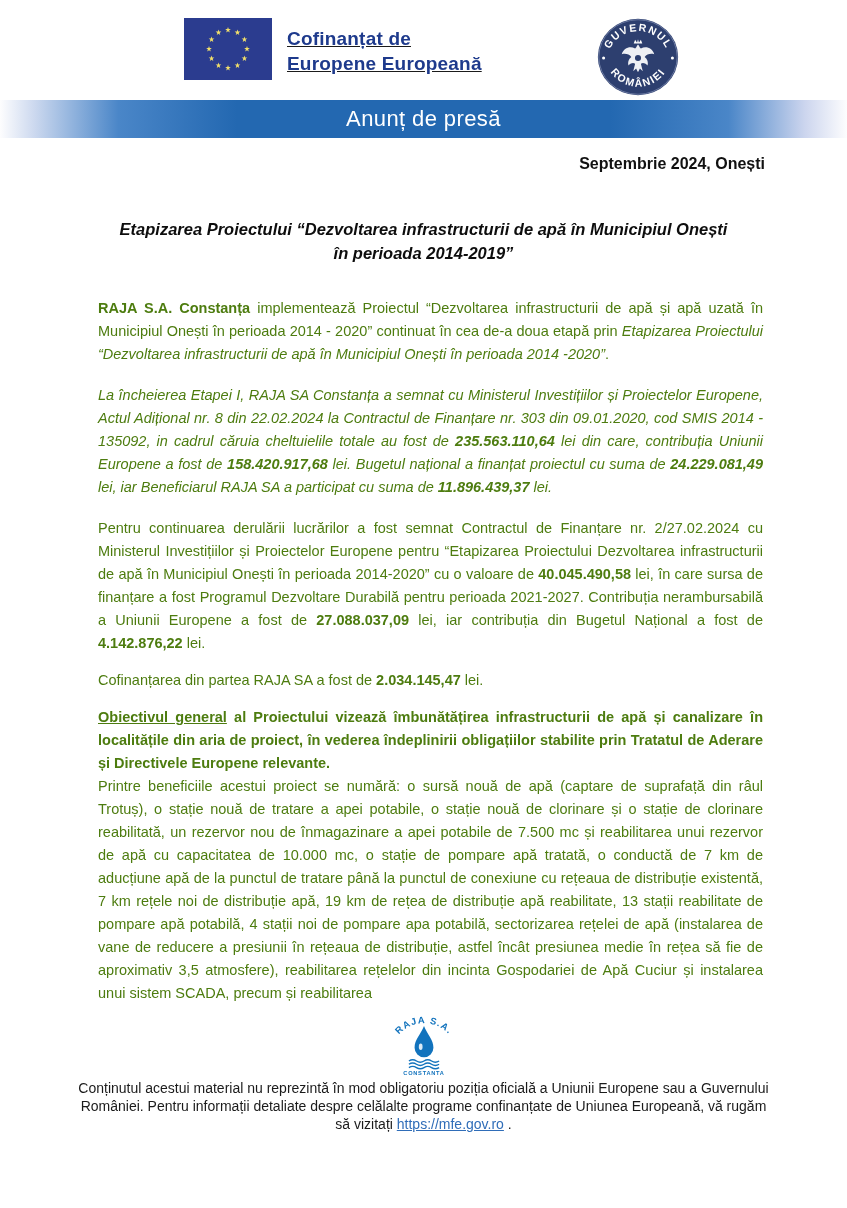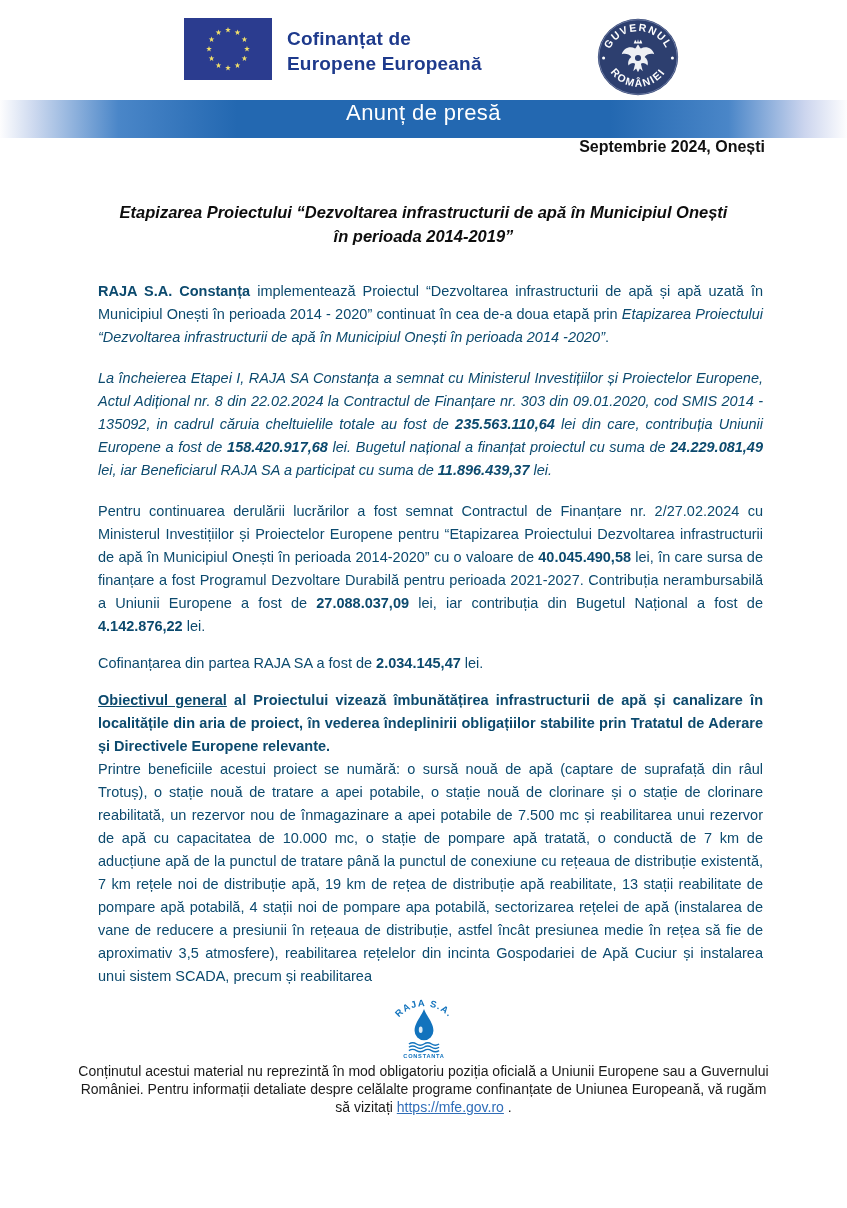--- a/index.html
+++ b/index.html
@@ -5,52 +5,52 @@
   * { margin:0; padding:0; box-sizing:border-box; }
   html,body { background:#e9e9e9; }
   body { font-family:"Liberation Sans","DejaVu Sans",sans-serif; }
   .page {
     position:relative; width:847px; height:1208px; margin:0 auto;
     background:#ffffff; overflow:hidden; color:#1b1b1b;
   }
   
   .header {
     display:flex; justify-content:space-between; align-items:flex-start;
-    padding:18px 166px 0 184px; height:100px;
+    padding:18px 166px 0 184px; height:100px;text-decoration:underline;
   }
   .eu-logo { display:flex; gap:15px; align-items:flex-start; }
   .eu-flag { display:block; }
   .eu-text {
     padding-top:8px; font-size:19px; font-weight:bold;
     color:#1e3a8c; line-height:25px; letter-spacing:0.2px;
   }
   .eu-text span { display:block; }
   .gov-seal { display:block; margin-top:-2px; }
   .seal-text { font-size:11px; font-weight:bold; letter-spacing:1.6px; fill:#ffffff; }
   
   .banner {
-    height:38px; display:flex; justify-content:center;
+    height:38px; display:flex; align-items:center; justify-content:center;
     background:linear-gradient(90deg,#fdfdfe 0%,#cdd9ef 4%,#4a86c8 14%,#2368b1 28%,#2368b1 72%,#4a86c8 86%,#ccd5ee 95%,#fdfdfe 100%);
   }
   .banner span { color:#ffffff; font-size:22px; letter-spacing:0.4px; }
   
   .dateline {
-    padding-right:82px; text-align:right;
+    margin-top:17px; padding-right:82px; text-align:right;
     font-weight:bold; font-size:16px; color:#111;
   }
   .doc-title {
     margin-top:44px; padding:0 88px; text-align:center;
     font-size:16.5px; font-weight:bold; font-style:italic;
     line-height:24px; color:#0d0d0d;
   }
   .doc-title span { display:block; }
   
   .content { padding:0 84px 0 98px; }
   .content p {
-    text-align:justify; font-size:14.5px; line-height:23px; color:#0c4a6e;
+    text-align:justify; font-size:14.5px; line-height:23px; color:#4d7c0f;
   }
   .p1 { margin-top:32px; }
   .p2 { margin-top:18px;font-style:italic; }
   .p3 { margin-top:18px; }
   .p4 { margin-top:14px; }
   .p5 { margin-top:14px;font-weight:bold; }
   .p6 { }
   .b { font-weight:bold; }
   .i { font-style:italic; }
   .u { text-decoration:underline; }

